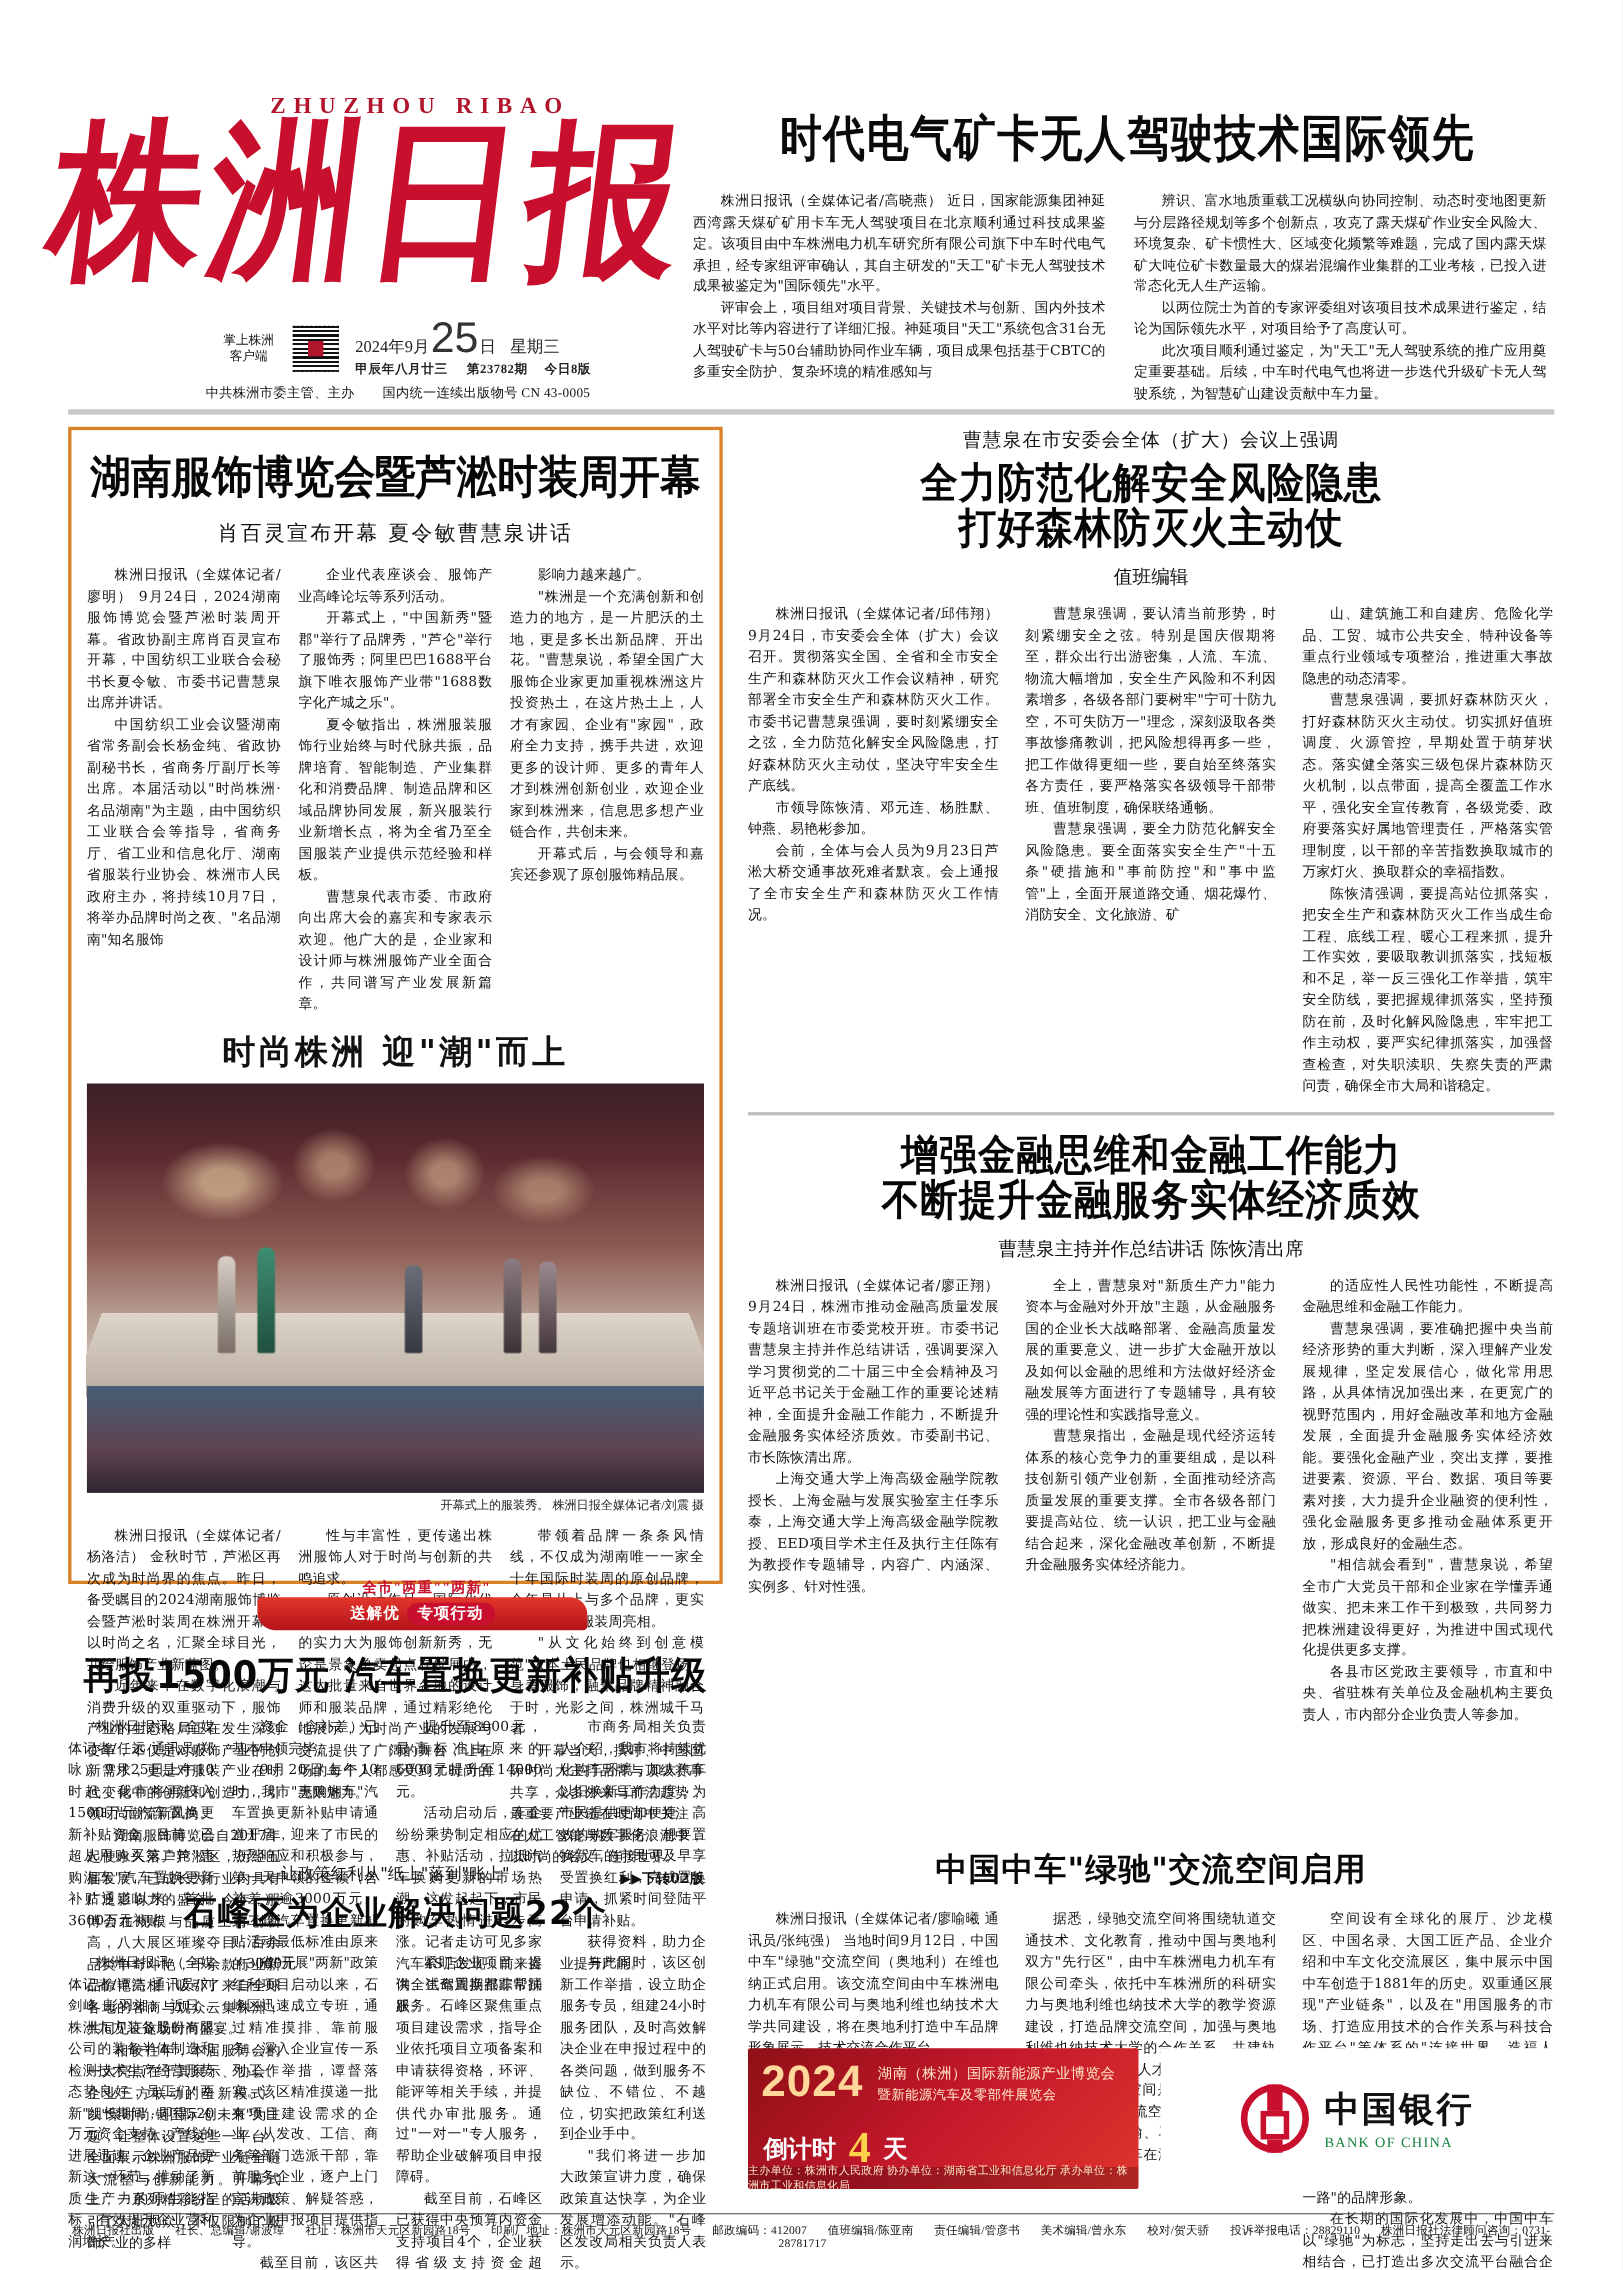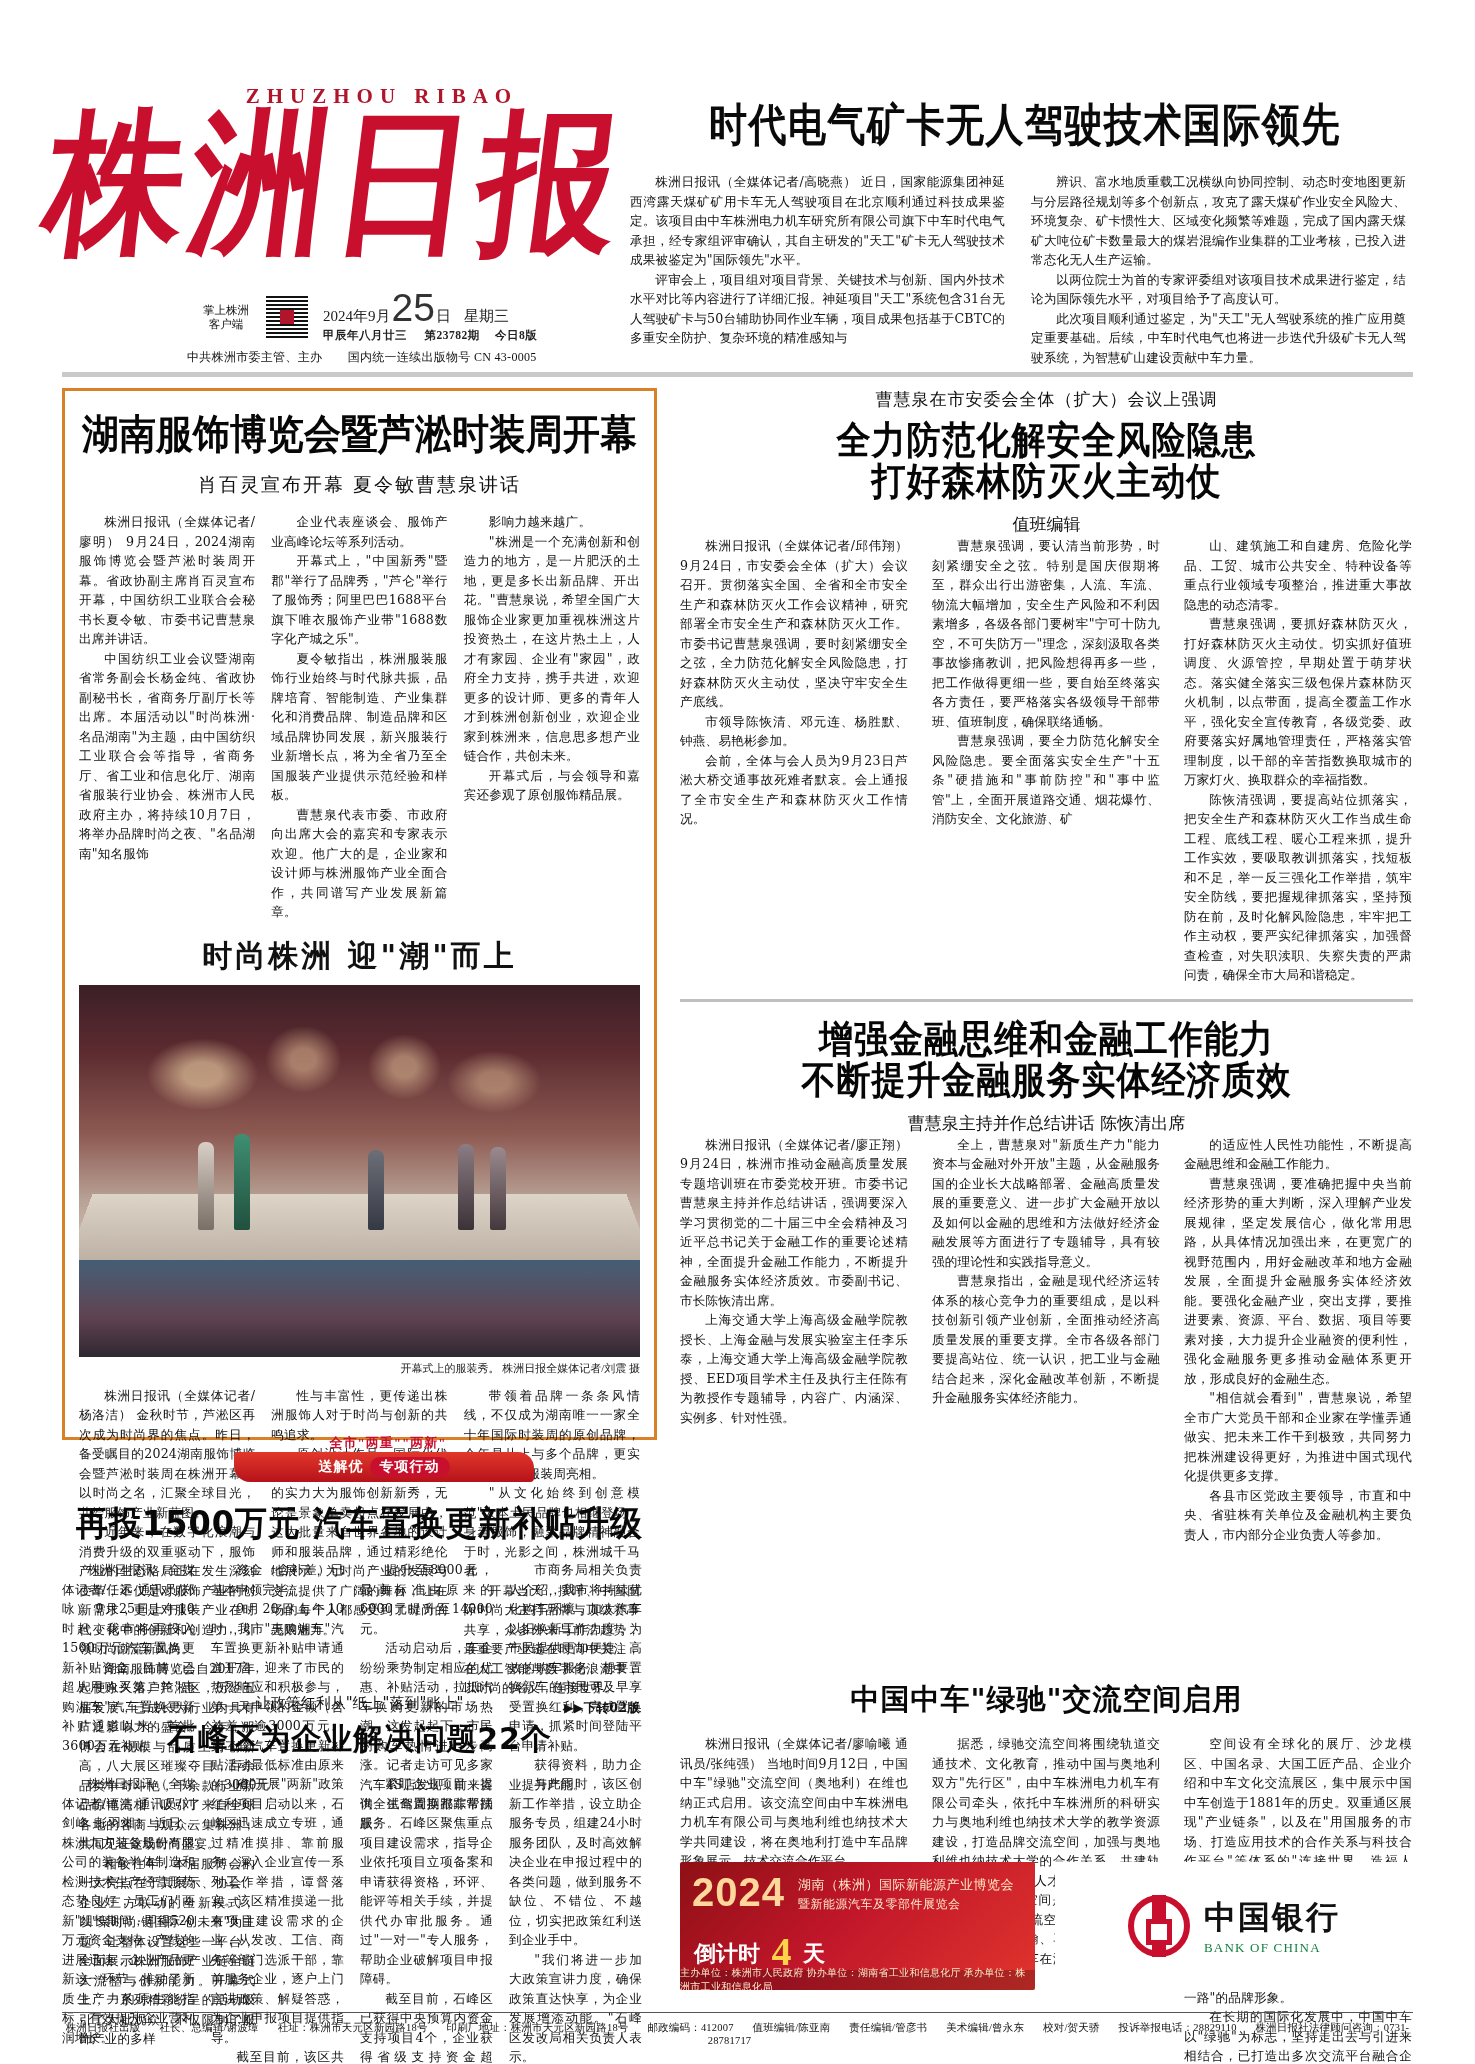--- a/index.html
+++ b/index.html
@@ -96,21 +96,21 @@
   .photo-cap{font-size:11px;color:#222;text-align:right;margin:4px 14px 0 14px;}
 
   
   .rightcol{position:absolute;left:680px;top:388px;width:733px;}
   .kicker{text-align:center;font-size:17px;color:#111;letter-spacing:1px;margin:0 0 6px 0;
     font-family:"DejaVu Sans",sans-serif;}
   .h2big{margin:0;text-align:center;font-size:34px;line-height:41px;font-weight:bold;color:#060606;
     letter-spacing:1px;font-family:"DejaVu Sans",sans-serif;transform:scaleY(1.12);transform-origin:top center;}
   .byline{text-align:center;font-size:17px;color:#111;margin:14px 0 0 0;
     font-family:"DejaVu Sans",sans-serif;}
-  .r-cols{display:flex;gap:24px;margin-top:0;}
+  .r-cols{display:flex;gap:24px;margin-top:12px;}
   .r-cols .col{width:228px;}
 
   .divider{height:3px;background:#bfbfbf;margin:14px 0;}
 
   
   .action-banner{position:absolute;left:62px;top:1452px;width:595px;height:40px;}
   .ab-shape{position:absolute;left:172px;top:0;width:300px;height:30px;
     background:linear-gradient(180deg,#e2372b,#b5121a);
     border-radius:4px 16px 4px 16px;color:#fff;font-size:14px;font-weight:bold;
     display:flex;align-items:center;justify-content:center;letter-spacing:1px;}

